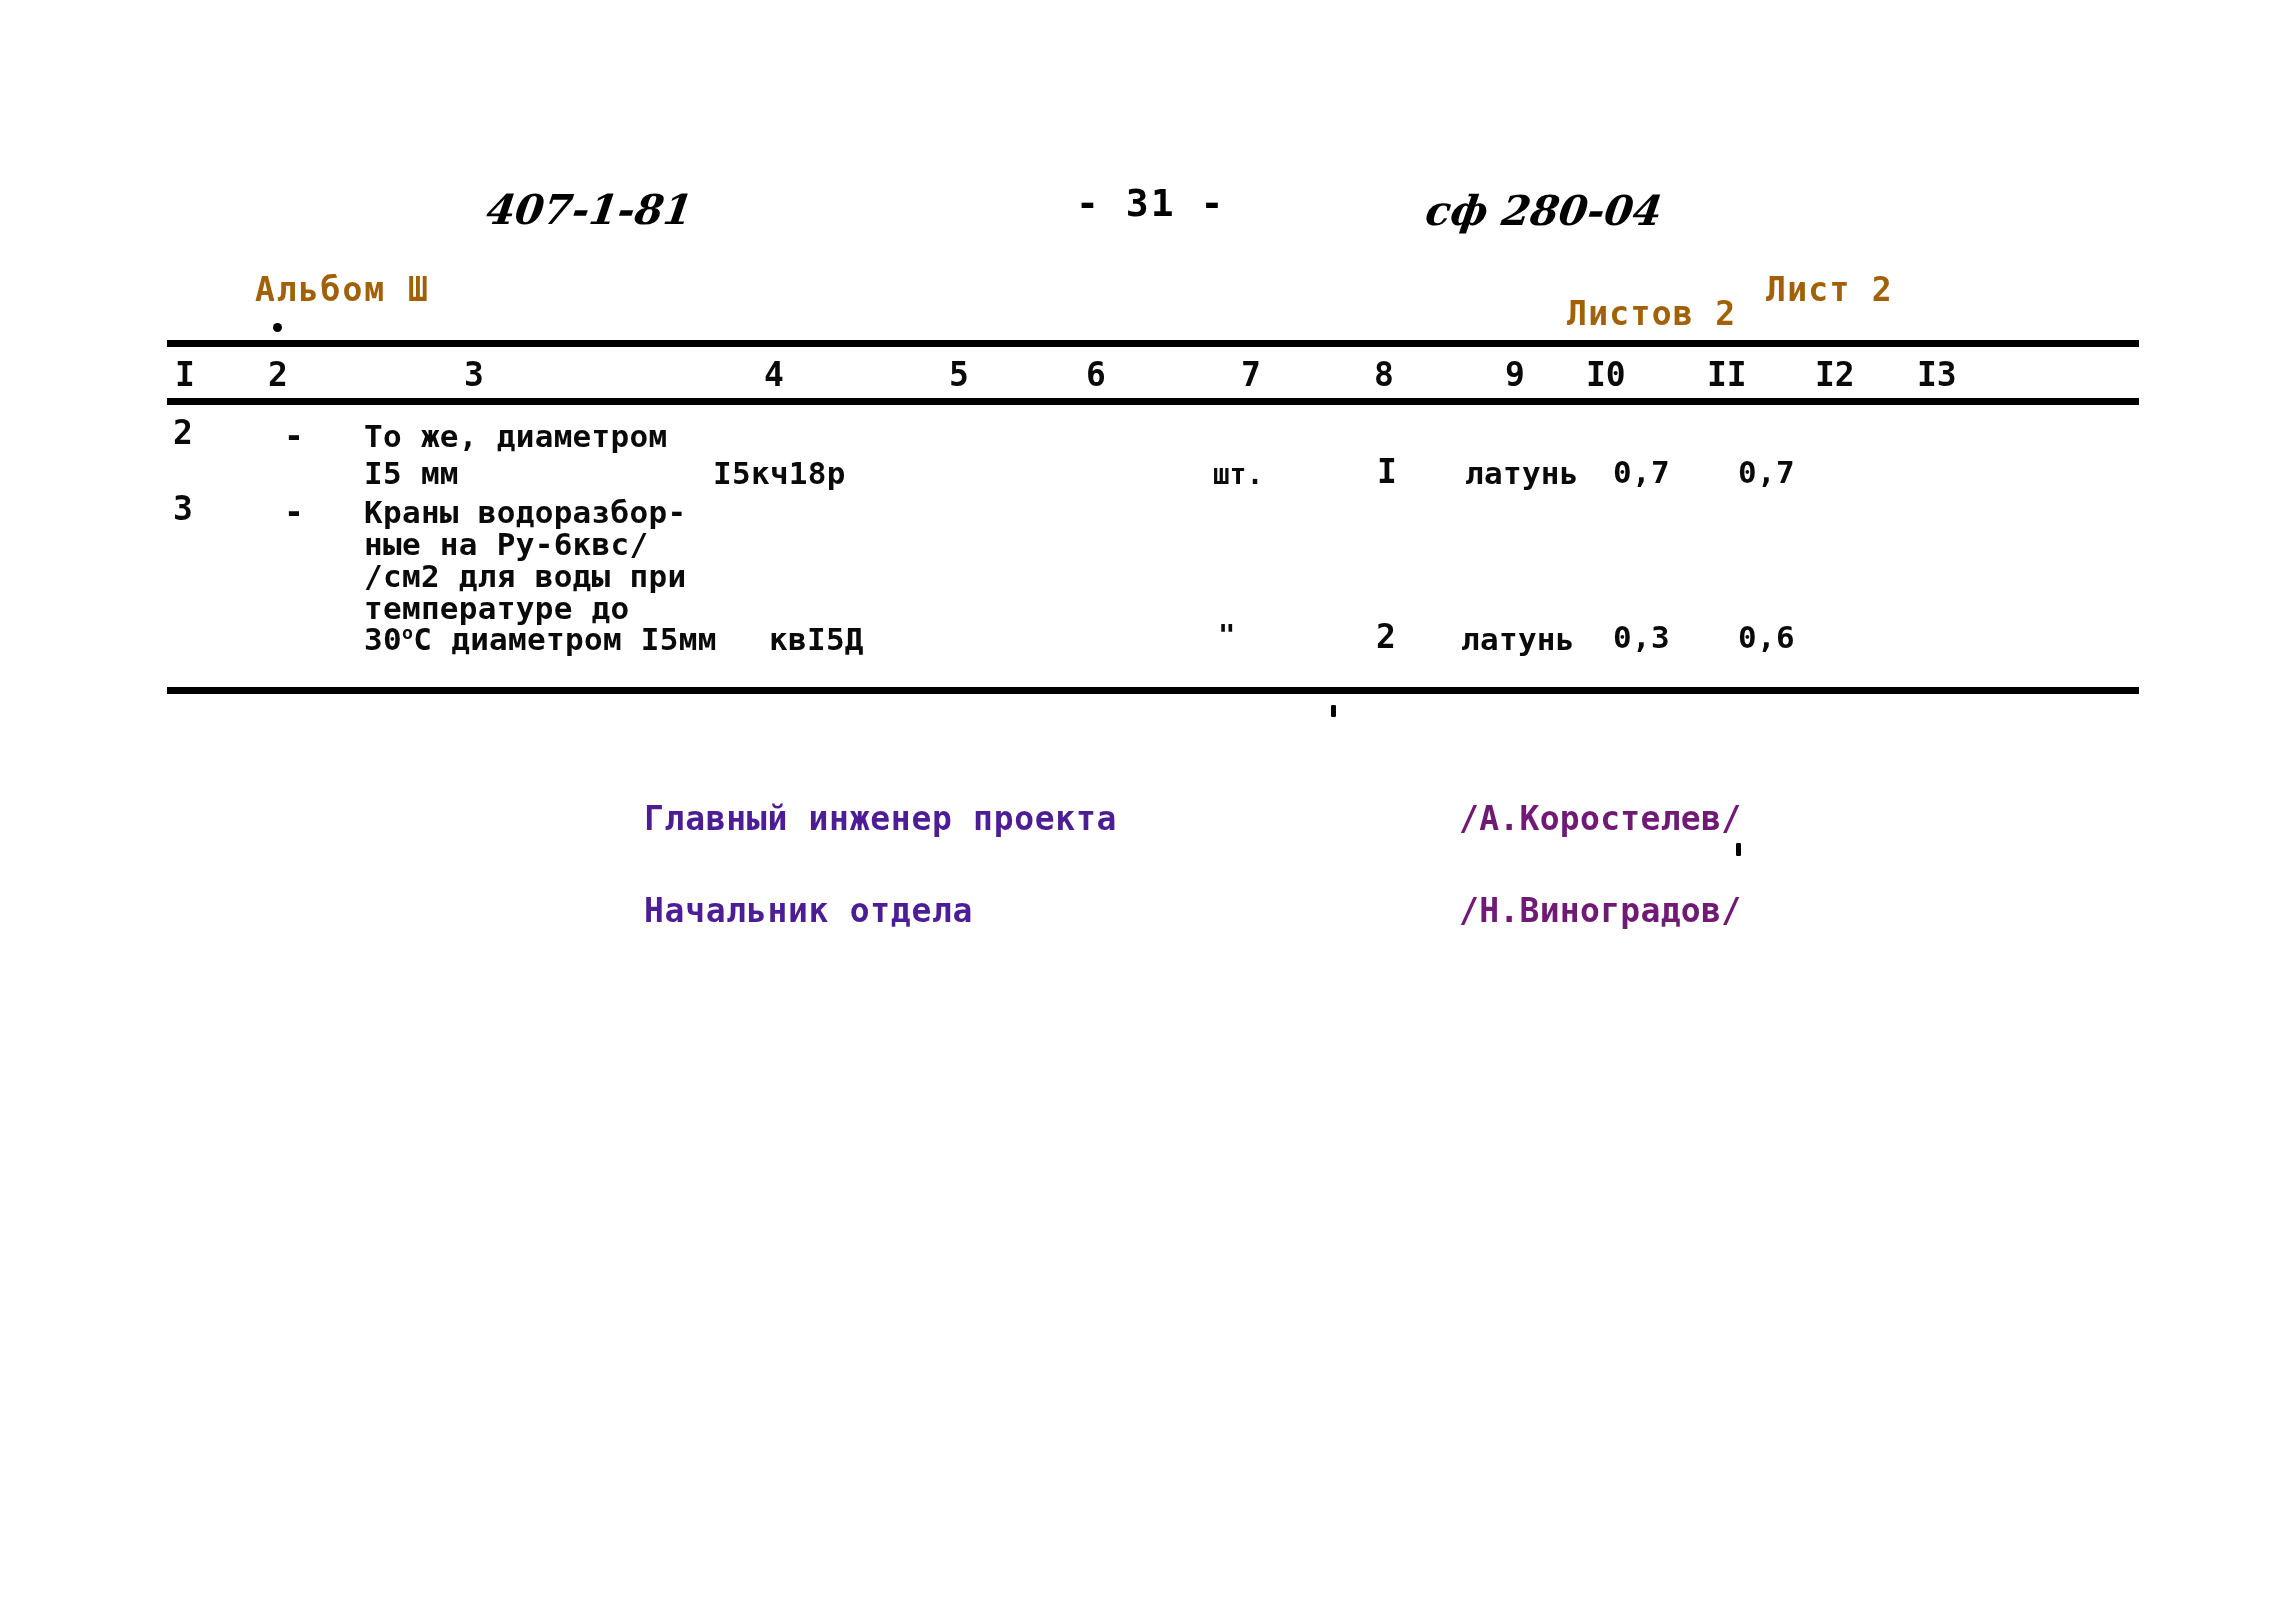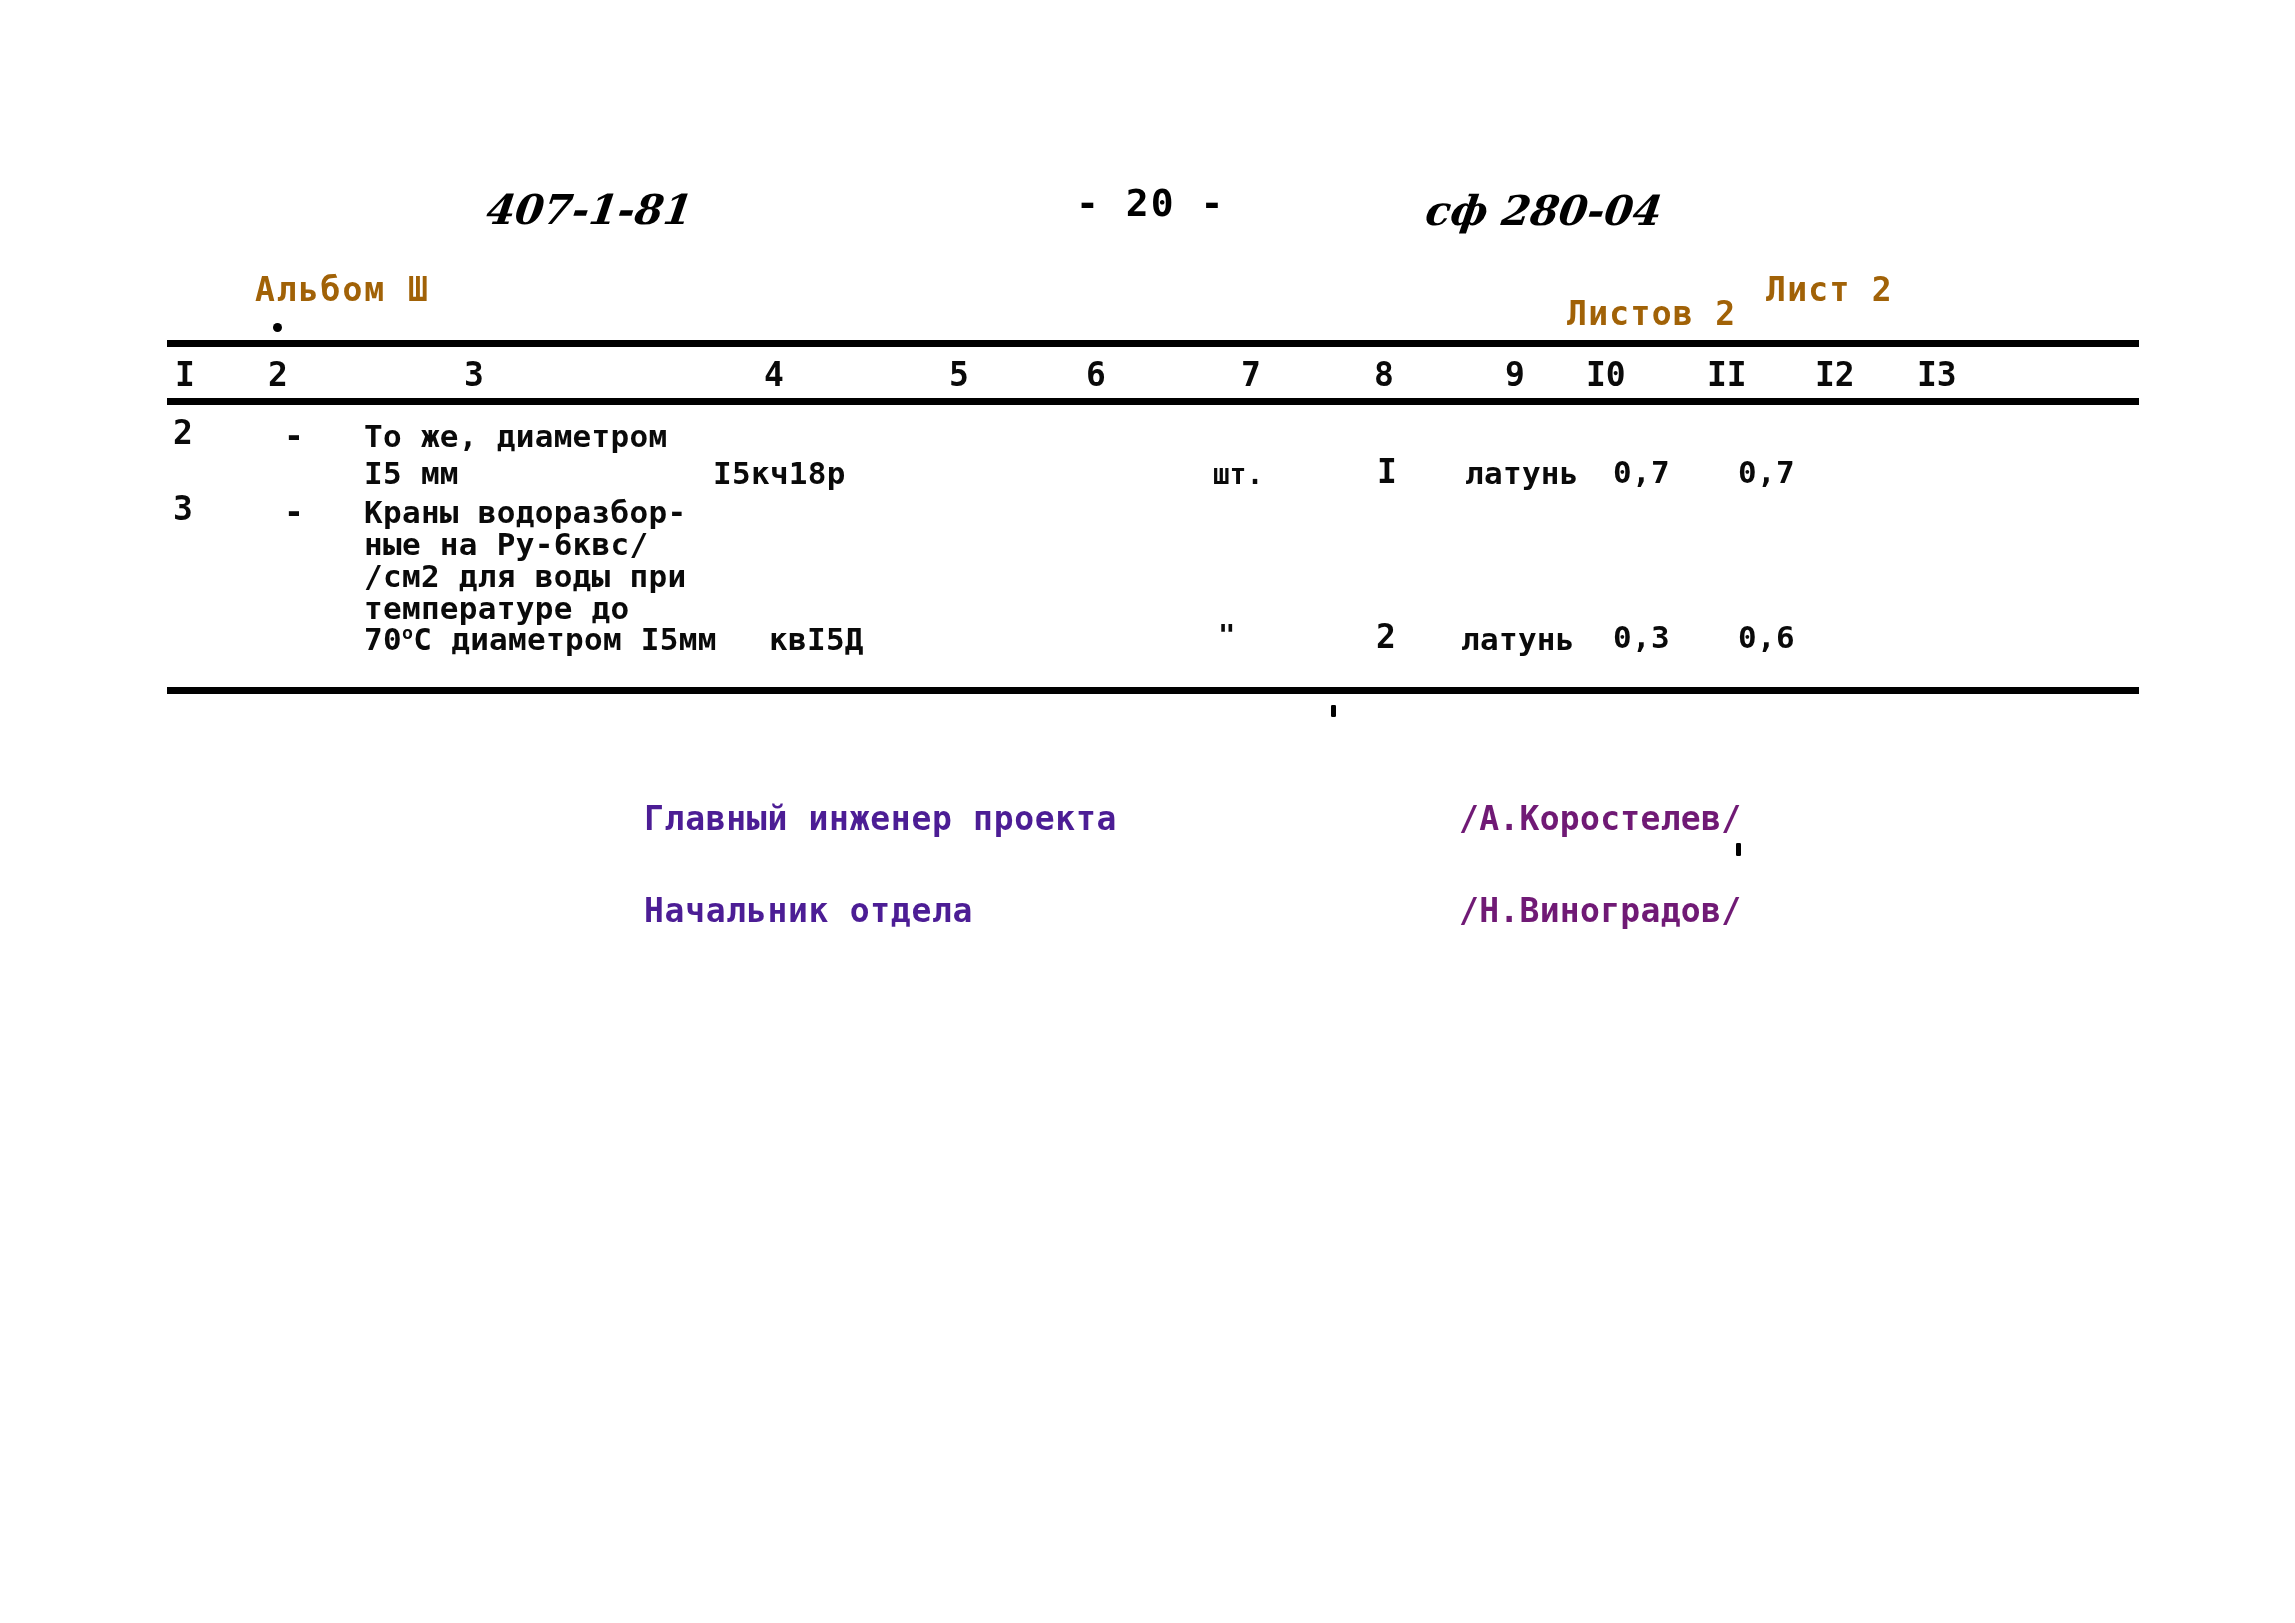--- a/index.html
+++ b/index.html
@@ -111,21 +111,21 @@
     letter-spacing: 0.3px;
     color: #701a75;
     white-space: pre;
   }
 </style>
 </head>
 <body>
 
 <div class="abs hand" id="doc-number">407-1-81</div>
 
-<div class="abs" id="page-number">- 20 -</div>
+<div class="abs" id="page-number">- 31 -</div>
 
 <div class="abs hand" id="archive-code">сф 280-04</div>
 
 <div class="abs typed" id="album-label">Альбом Ш</div>
 
 <div class="speck" style="left:273px; top:323px; width:9.2px; height:9.2px;"></div>
 
 <div class="abs typed" id="sheets-total">Листов 2</div>
 
 <div class="abs typed" id="sheet-current">Лист 2</div>
@@ -159,21 +159,21 @@
 <div class="cell" style="left:1613px; top:455px;">0,7</div>
 <div class="cell" style="left:1738px; top:455px;">0,7</div>
 
 <div class="cell num" style="left:173px; top:492px;">3</div>
 <div class="cell num" style="left:284px; top:495px;">-</div>
 <div class="cell" style="left:364px; top:495px;">Краны водоразбор-</div>
 <div class="cell" style="left:364px; top:527px;">ные на Ру-6квс/</div>
 <div class="cell" style="left:364px; top:559px;">/см2 для воды при</div>
 <div class="cell" style="left:364px; top:591px;">температуре до</div>
 
-<div class="cell" style="left:364px; top:622px;"><span>70</span><span class="sup">о</span><span>С диаметром I5мм</span></div>
+<div class="cell" style="left:364px; top:622px;"><span>30</span><span class="sup">о</span><span>С диаметром I5мм</span></div>
 
 <div class="cell" style="left:769px; top:622px;">квI5Д</div>
 <div class="cell" style="left:1218px; top:618px; font-size:29px;">"</div>
 <div class="cell num" style="left:1376px; top:620px;">2</div>
 <div class="cell" style="left:1461px; top:622px;">латунь</div>
 <div class="cell" style="left:1613px; top:620px;">0,3</div>
 <div class="cell" style="left:1738px; top:620px;">0,6</div>
 
 <div class="speck" style="left:1331px; top:705px; width:4.6px; height:11.8px; border-radius:1.3px;"></div>
 

